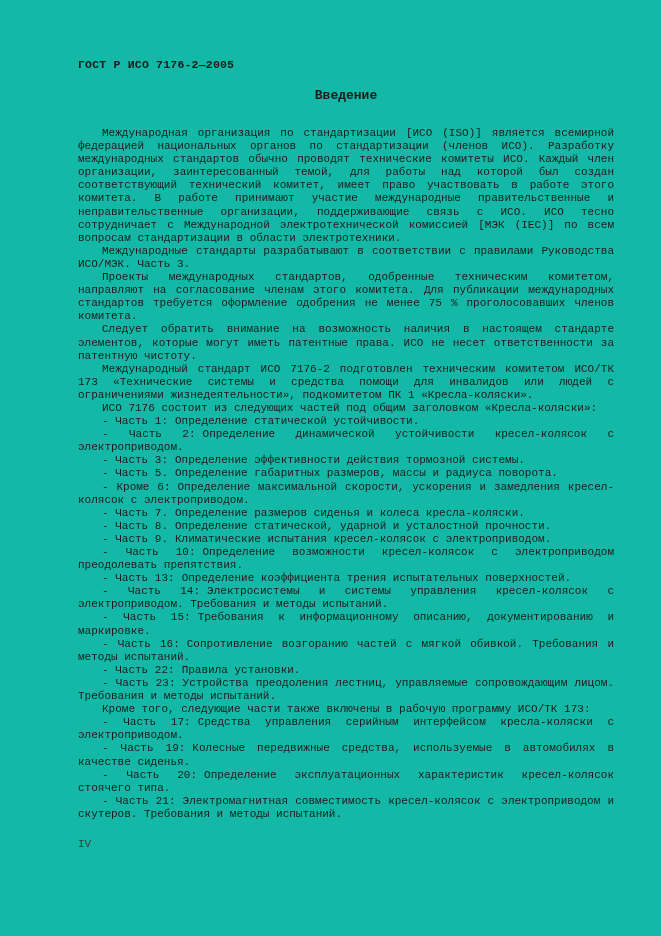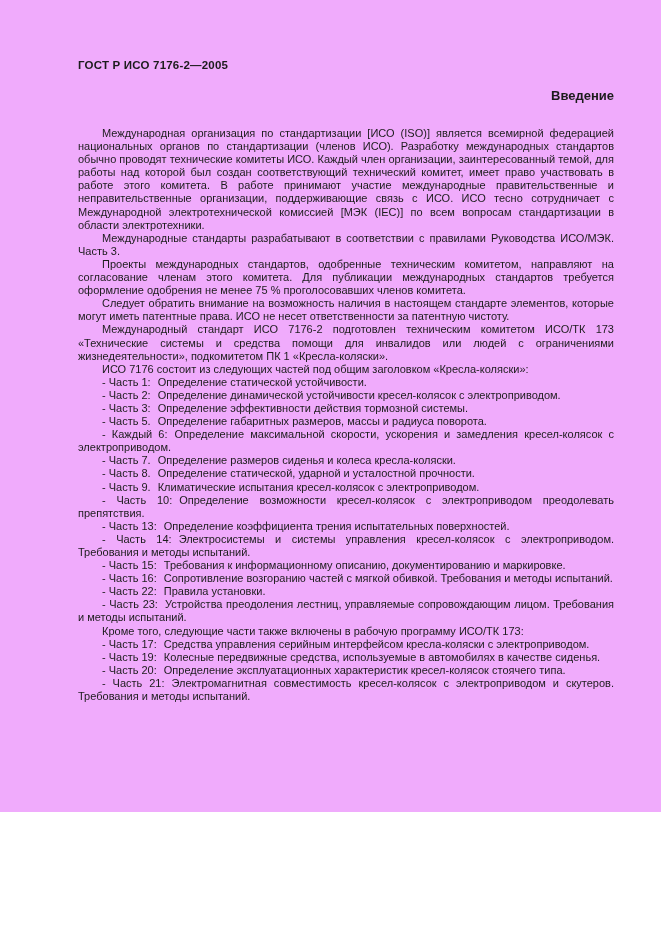--- a/index.html
+++ b/index.html
@@ -3,44 +3,44 @@
 <meta charset="utf-8">
 <style>
   html, body {
     margin: 0;
     padding: 0;
     background: #ffffff;
   }
   .page {
     position: relative;
     width: 661px;
-    height: 812px;
-    background: #f0abfc;
-    font-family: Liberation Sans, sans-serif;
+    height: 936px;
+    background: #14b8a6;
+    font-family: Liberation Mono, monospace;
     color: #1c1c1c;
     overflow: hidden;
     box-sizing: border-box;
   }
   .content {
     position: absolute;
     top: 58px;
     left: 78px;
     width: 536px;
   }
   .doc-code {
     font-size: 11.5px;
     font-weight: bold;
     letter-spacing: 0.2px;
     line-height: 14px;
   }
   .section-title {
     margin: 16px 0 0 0;
     font-size: 13px;
     font-weight: bold;
-    text-align: right;
+    text-align: center;
     line-height: 15px;
   }
   .body-text {
     margin-top: 24px;
     font-size: 11px;
     line-height: 13.1px;
     text-align: justify;
   }
   .para {
     margin: 0;
@@ -73,21 +73,21 @@
       <p class="para">Международные стандарты разрабатывают в соответствии с правилами Руководства ИСО/МЭК. Часть 3.</p>
       <p class="para">Проекты международных стандартов, одобренные техническим комитетом, направляют на согласование членам этого комитета. Для публикации международных стандартов требуется оформление одобрения не менее 75 % проголосовавших членов комитета.</p>
       <p class="para">Следует обратить внимание на возможность наличия в настоящем стандарте элементов, которые могут иметь патентные права. ИСО не несет ответственности за патентную чистоту.</p>
       <p class="para">Международный стандарт ИСО 7176-2 подготовлен техническим комитетом ИСО/ТК 173 «Технические системы и средства помощи для инвалидов или людей с ограничениями жизнедеятельности», подкомитетом ПК 1 «Кресла-коляски».</p>
       <p class="para">ИСО 7176 состоит из следующих частей под общим заголовком «Кресла-коляски»:</p>
 
       <p class="para"><span class="part-label">- Часть 1:</span><span>Определение статической устойчивости.</span></p>
       <p class="para"><span class="part-label">- Часть 2:</span><span>Определение динамической устойчивости кресел-колясок с электроприводом.</span></p>
       <p class="para"><span class="part-label">- Часть 3:</span><span>Определение эффективности действия тормозной системы.</span></p>
       <p class="para"><span class="part-label">- Часть 5.</span><span>Определение габаритных размеров, массы и радиуса поворота.</span></p>
-      <p class="para"><span class="part-label">- Каждый 6:</span><span>Определение максимальной скорости, ускорения и замедления кресел-колясок с электроприводом.</span></p>
+      <p class="para"><span class="part-label">- Кроме 6:</span><span>Определение максимальной скорости, ускорения и замедления кресел-колясок с электроприводом.</span></p>
       <p class="para"><span class="part-label">- Часть 7.</span><span>Определение размеров сиденья и колеса кресла-коляски.</span></p>
       <p class="para"><span class="part-label">- Часть 8.</span><span>Определение статической, ударной и усталостной прочности.</span></p>
       <p class="para"><span class="part-label">- Часть 9.</span><span>Климатические испытания кресел-колясок с электроприводом.</span></p>
       <p class="para"><span class="part-label">- Часть 10:</span><span>Определение возможности кресел-колясок с электроприводом преодолевать препятствия.</span></p>
       <p class="para"><span class="part-label">- Часть 13:</span><span>Определение коэффициента трения испытательных поверхностей.</span></p>
       <p class="para"><span class="part-label">- Часть 14:</span><span>Электросистемы и системы управления кресел-колясок с электроприводом. Требования и методы испытаний.</span></p>
       <p class="para"><span class="part-label">- Часть 15:</span><span>Требования к информационному описанию, документированию и маркировке.</span></p>
       <p class="para"><span class="part-label">- Часть 16:</span><span>Сопротивление возгоранию частей с мягкой обивкой. Требования и методы испытаний.</span></p>
       <p class="para"><span class="part-label">- Часть 22:</span><span>Правила установки.</span></p>
       <p class="para"><span class="part-label">- Часть 23:</span><span>Устройства преодоления лестниц, управляемые сопровождающим лицом. Требования и методы испытаний.</span></p>

